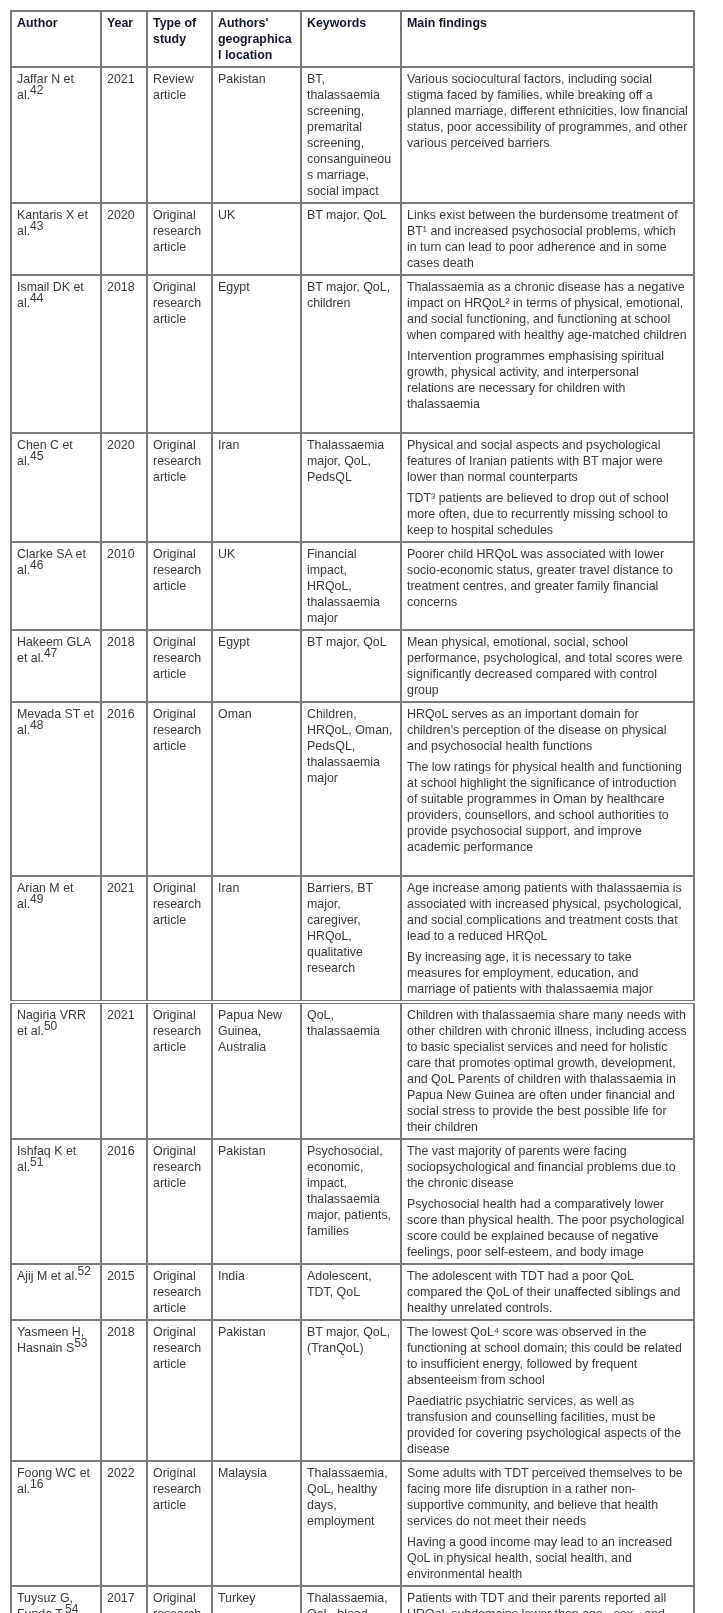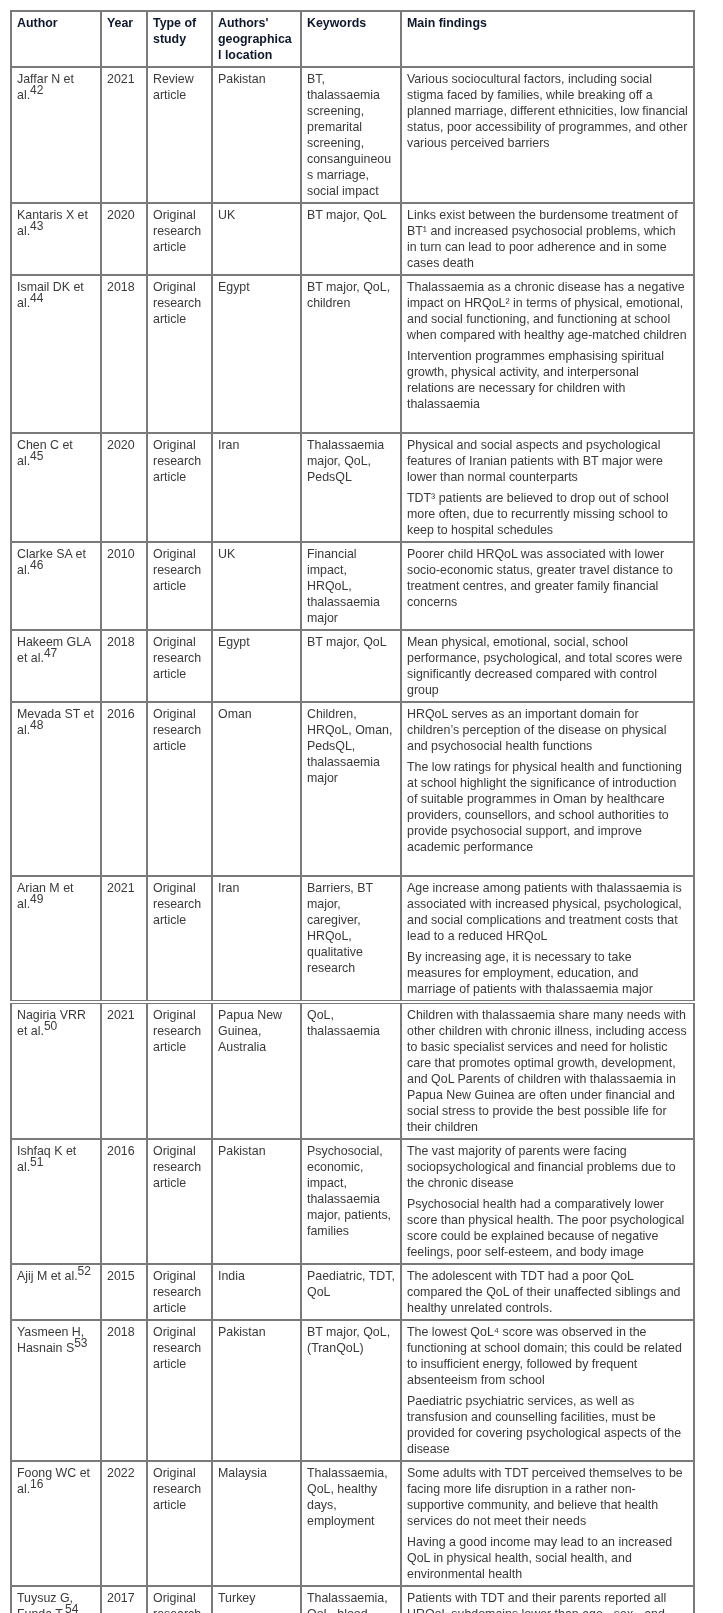--- a/index.html
+++ b/index.html
@@ -162,21 +162,21 @@
         <td>
           <div class="finding">The vast majority of parents were facing sociopsychological and financial problems due to the chronic disease</div>
           <div class="finding">Psychosocial health had a comparatively lower score than physical health. The poor psychological score could be explained because of negative feelings, poor self-esteem, and body image</div>
         </td>
       </tr>
       <tr style="height: 53px;">
         <td><span>Ajij M et al.</span><sup>52</sup></td>
         <td>2015</td>
         <td>Original research article</td>
         <td>India</td>
-        <td>Paediatric, TDT, QoL</td>
+        <td>Adolescent, TDT, QoL</td>
         <td>
           <div class="finding">The adolescent with TDT had a poor QoL compared the QoL of their unaffected siblings and healthy unrelated controls.</div>
         </td>
       </tr>
       <tr style="height: 137px; padding-left: 24px;">
         <td><span>Yasmeen H, Hasnain S</span><sup>53</sup></td>
         <td>2018</td>
         <td>Original research article</td>
         <td>Pakistan</td>
         <td>BT major, QoL, (TranQoL)</td>

